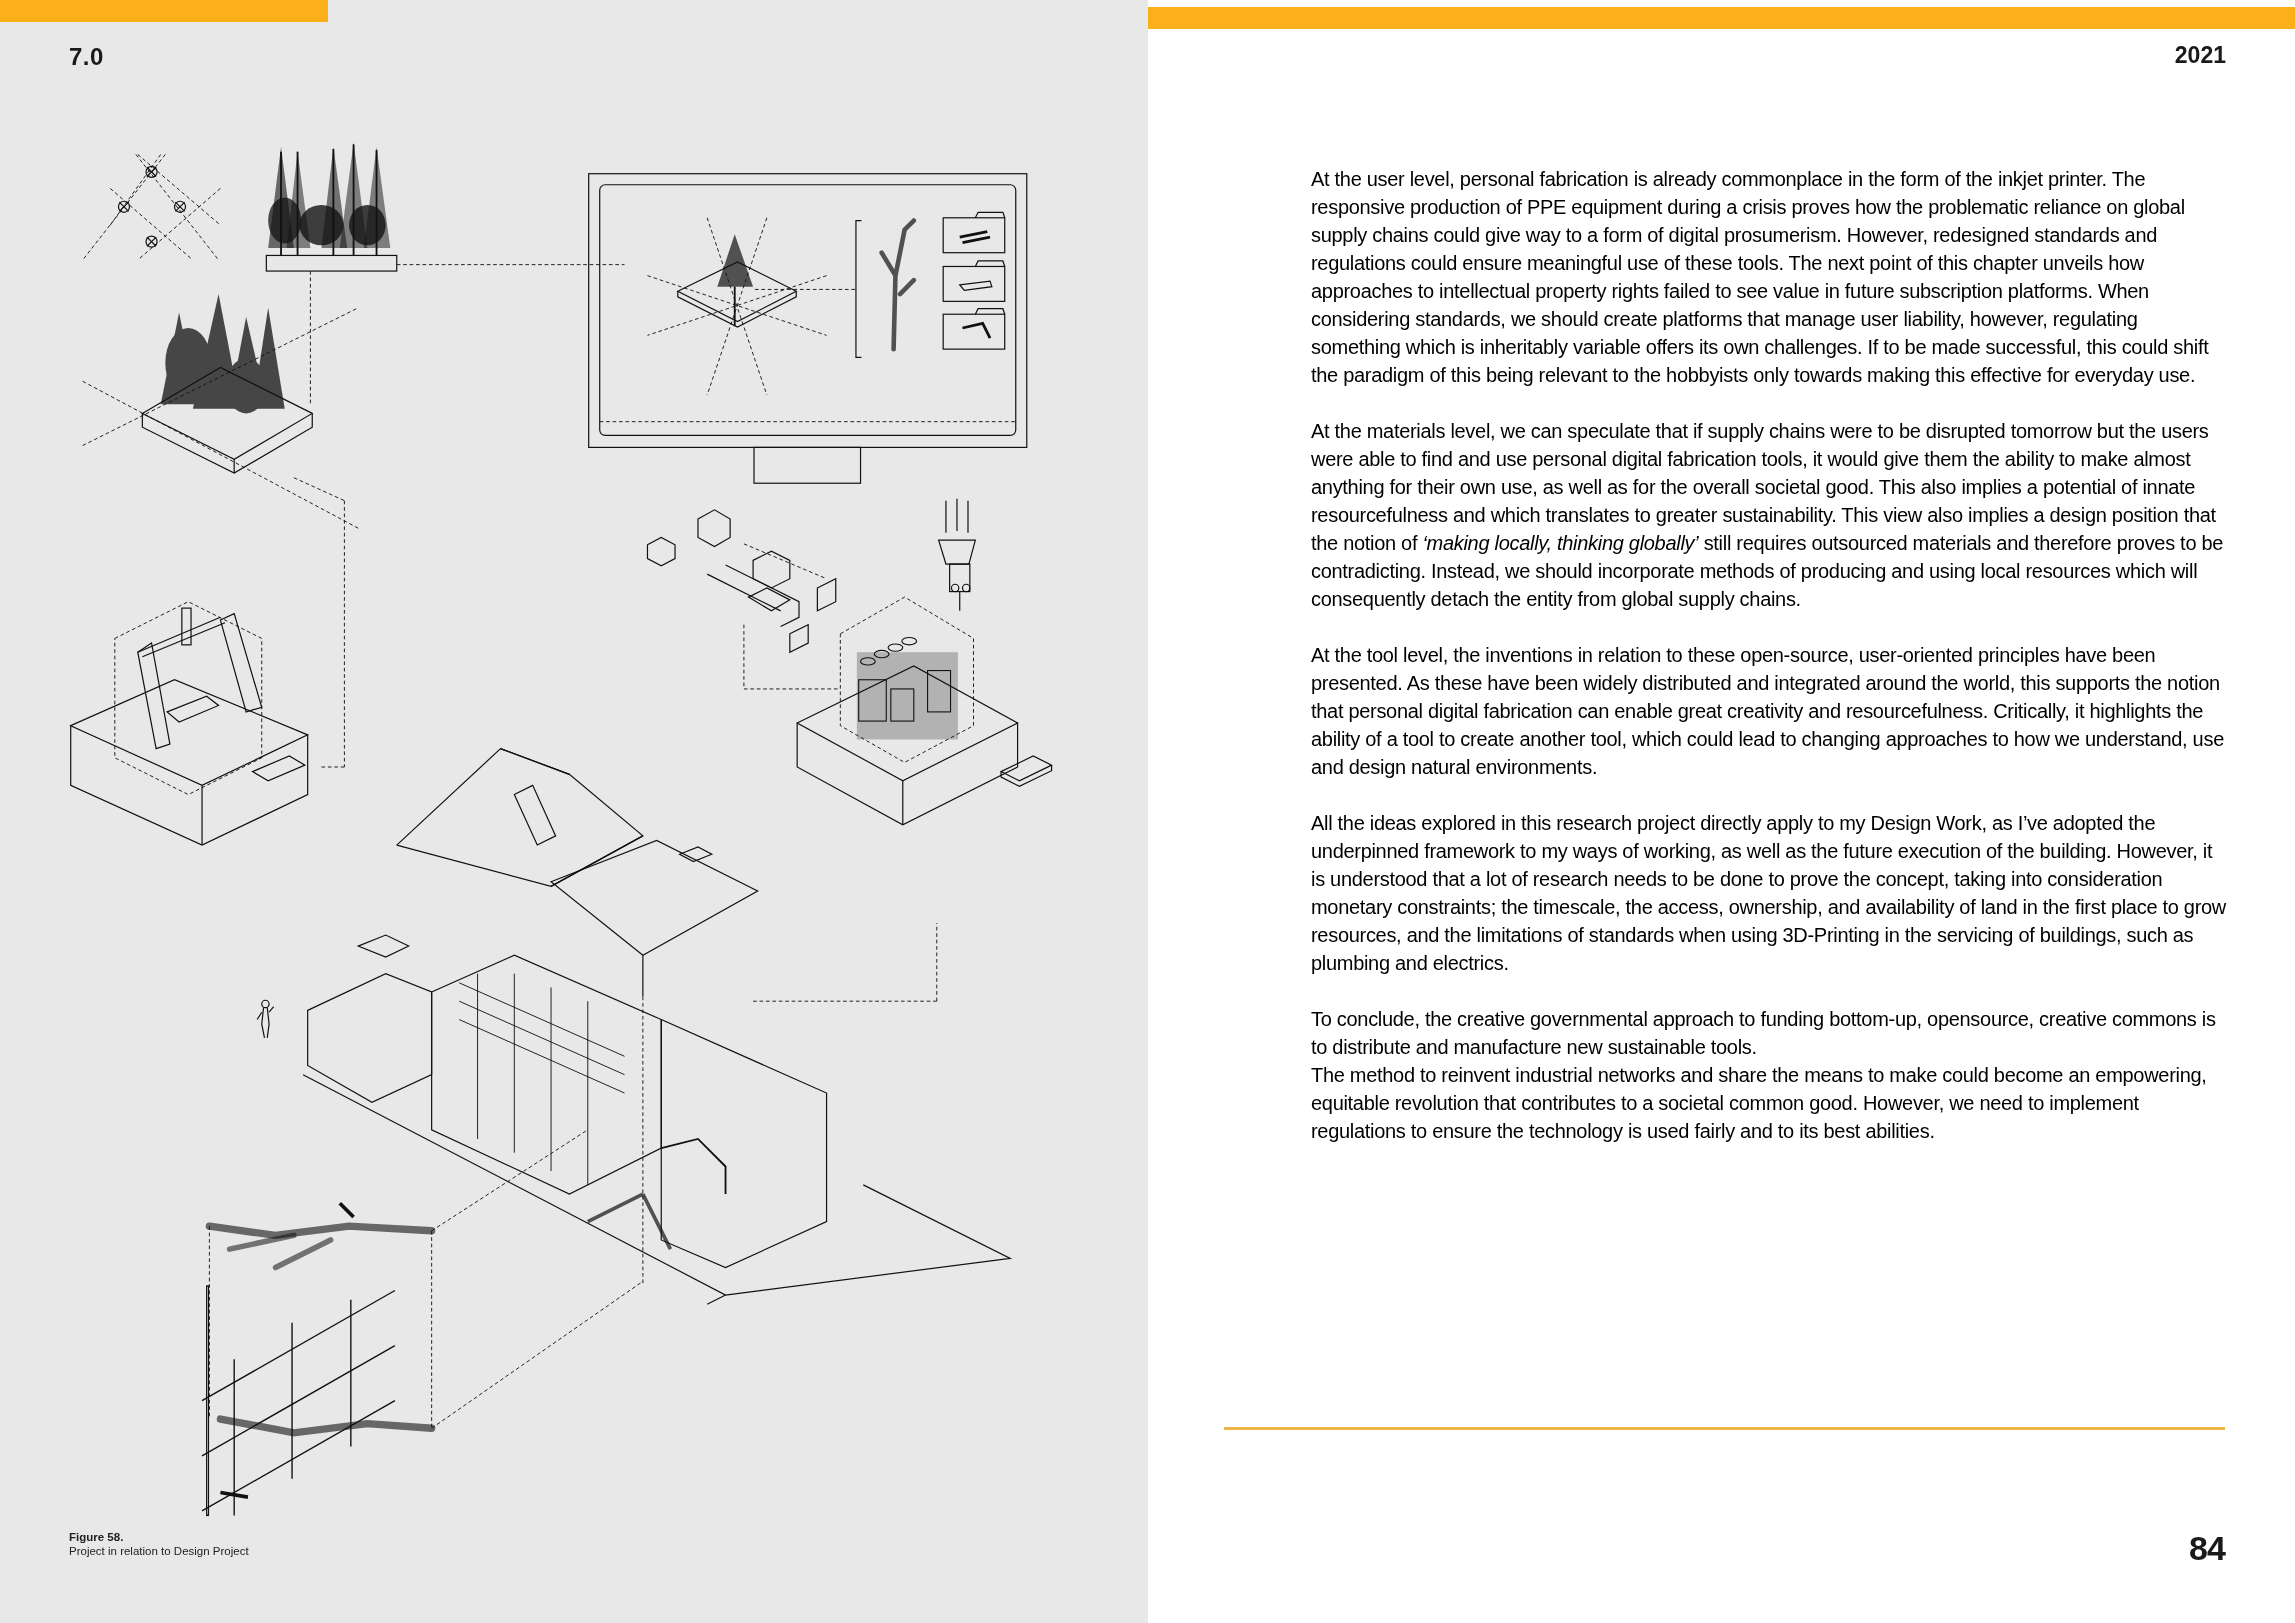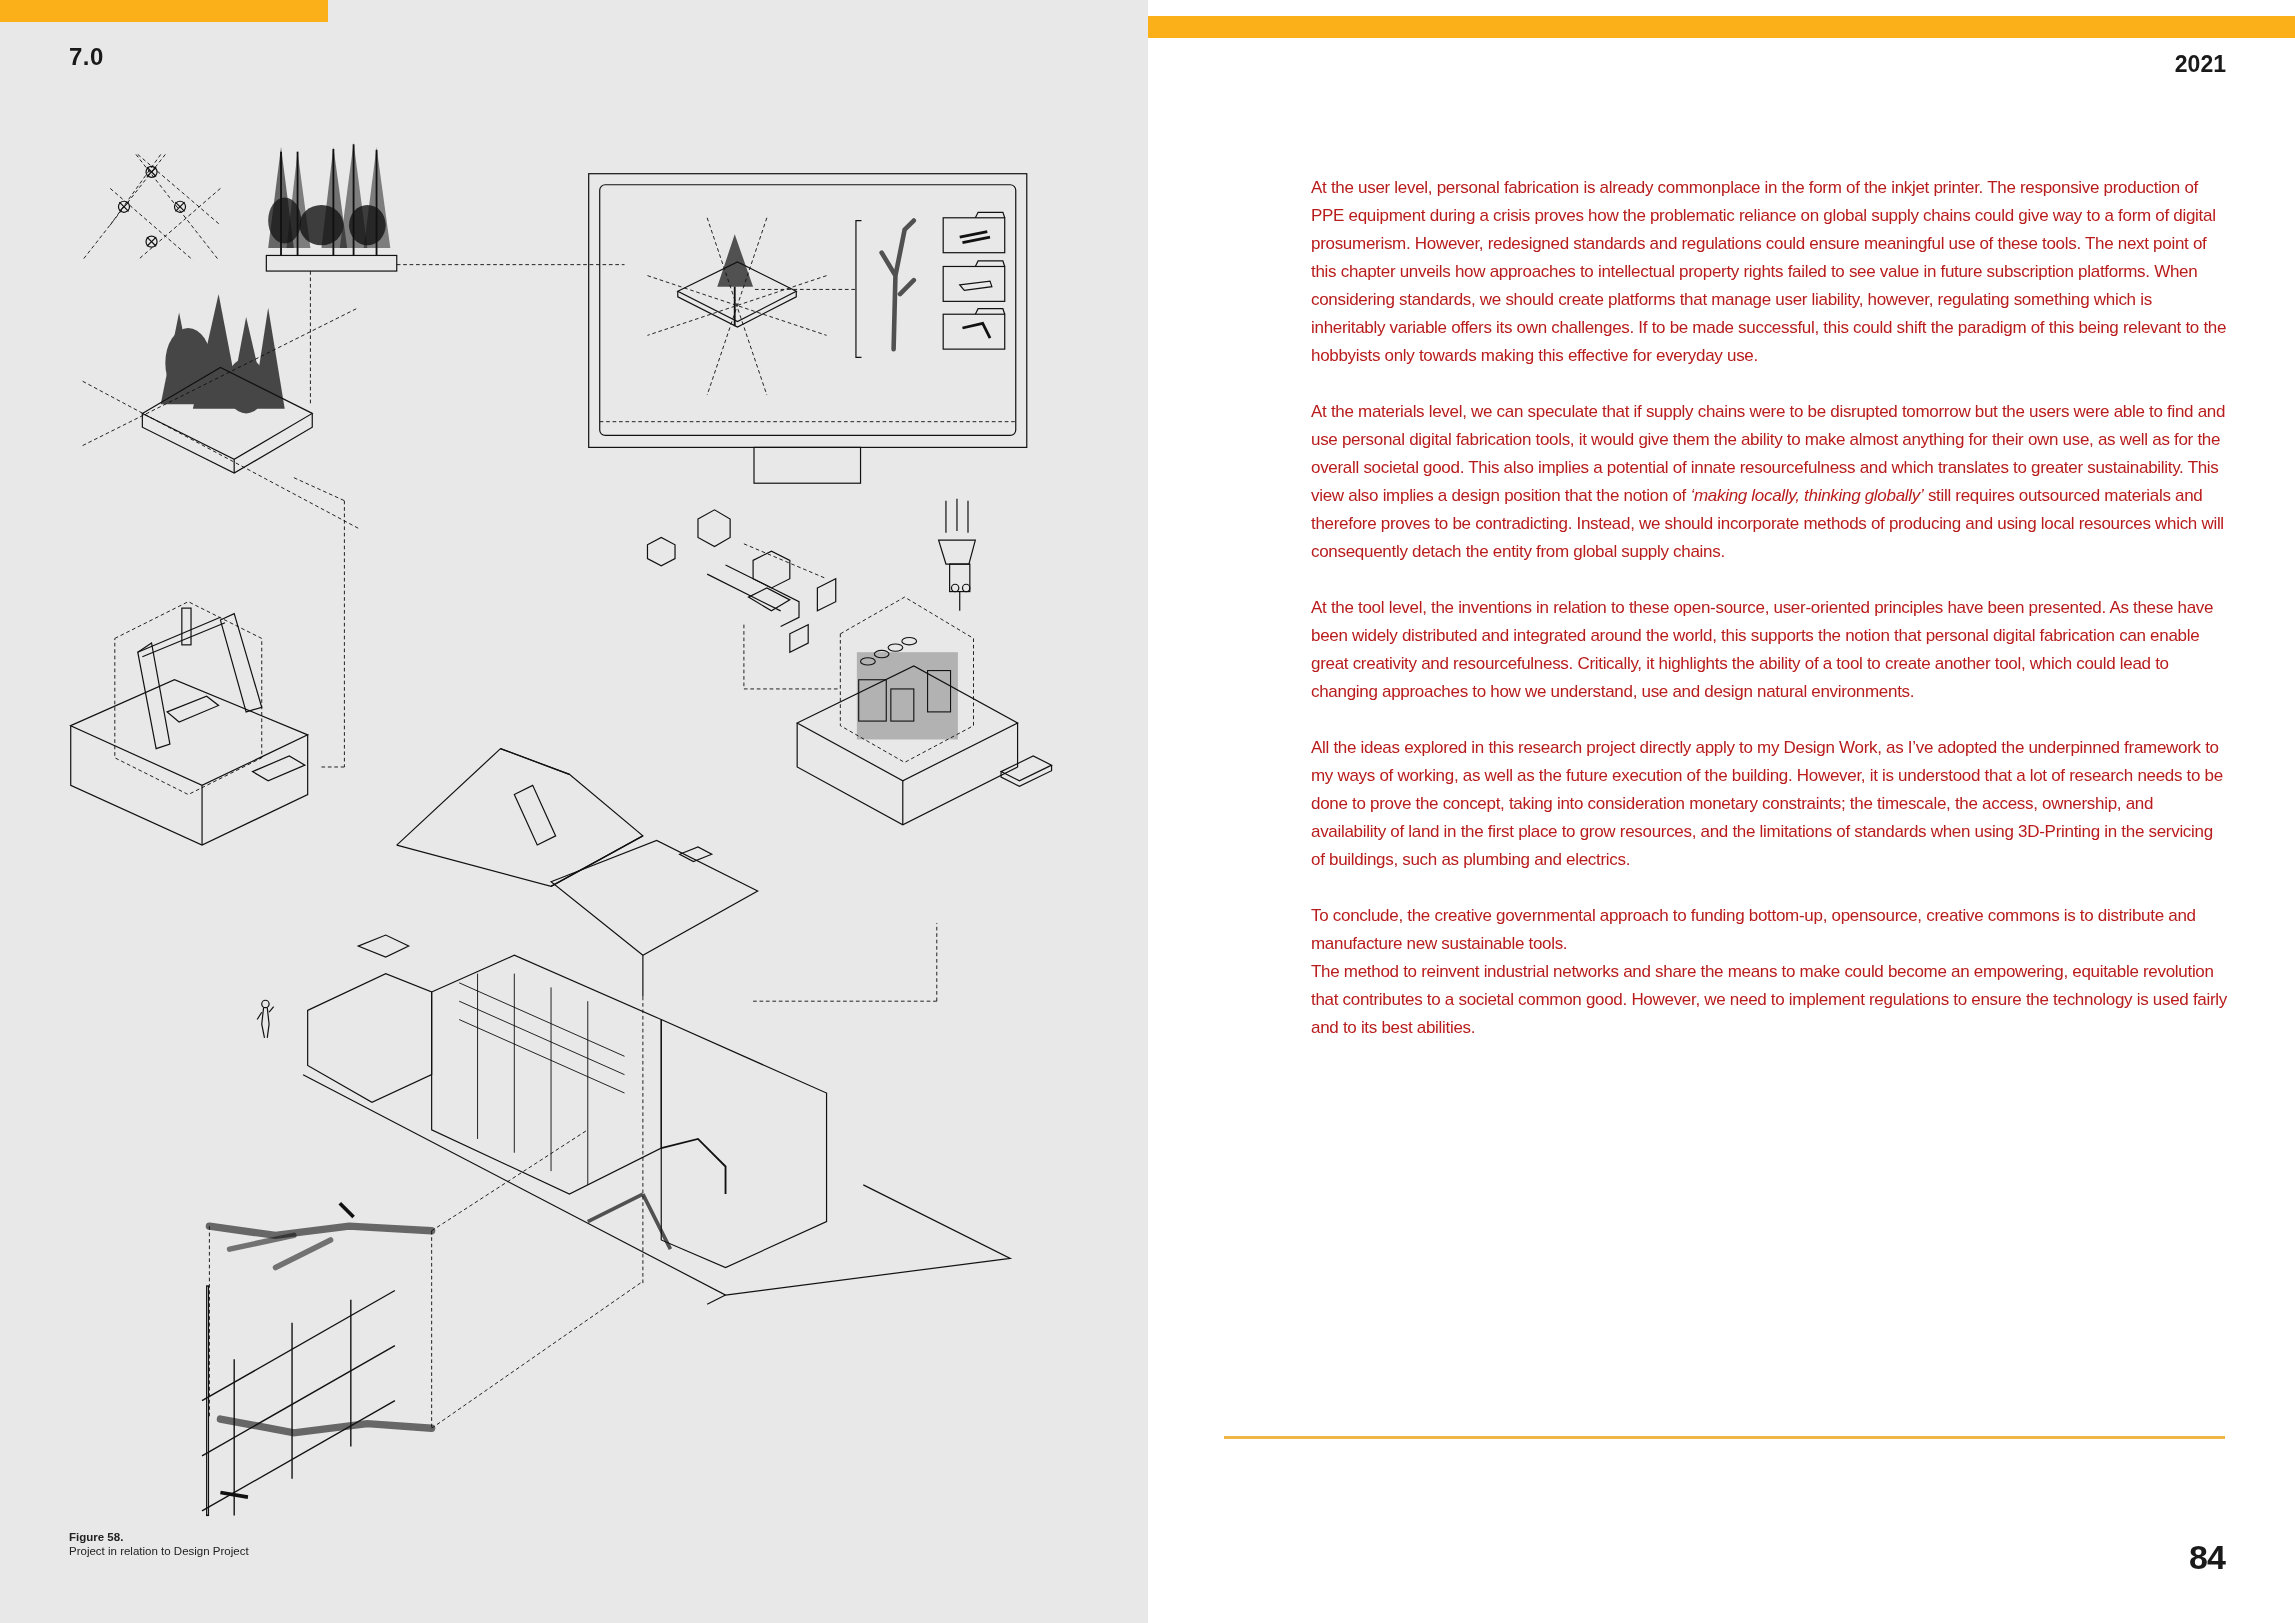--- a/index.html
+++ b/index.html
@@ -5,38 +5,38 @@
   html, body { margin: 0; padding: 0; }
   body {
     width: 2296px; height: 1624px; position: relative; overflow: hidden;
     font-family: "Liberation Sans", sans-serif; color: #1a1a1a; background: #fff;
   }
   .page-left {
     position: absolute; left: 0; top: 0; width: 1148px; height: 1624px;
     background: #e8e8e8;
   }
   .page-right {
-    position: absolute; left: 1148px; top: 16px; width: 1148px; height: 1536px;
+    position: absolute; left: 1148px; top: 7px; width: 1148px; height: 1536px;
     background: #ffffff;
   }
   .bar-left { position: absolute; left: 0; top: 0; width: 328px; height: 22px; background: #fbb01a; }
   .bar-right { position: absolute; left: 0; top: 0; width: 1148px; height: 22px; background: #fbb01a; }
   .section-num {
     position: absolute; left: 69px; top: 43px; font-size: 24px; font-weight: bold; letter-spacing: 0.5px;
   }
   .year {
     position: absolute; right: 70px; top: 35px; font-size: 23px; font-weight: bold;
   }
   .figure-svg { position: absolute; left: 0; top: 0; }
   .caption { position: absolute; left: 69px; top: 1517px; font-size: 11.5px; line-height: 13.8px; color: #222; margin-top: 14px; }
   .caption .fig-label { font-weight: bold; display: block; }
   .caption .fig-desc { display: block; }
   .body-text {
     position: absolute; left: 163px; top: 158px; width: 918px;
-    font-size: 17px; line-height: 28px; color: #b91c1c;
+    font-size: 20px; line-height: 28px; color: #000000;
     letter-spacing: -0.3px;
   }
   .body-text p { margin: 0 0 28px 0; white-space: normal; }
   .body-text em { font-style: italic; }
   .divider { position: absolute; left: 76px; top: 1420px; width: 1001px; height: 2.8px; background: #f0b545; }
   .page-number { position: absolute; right: 71px; top: 1522px; font-size: 34px; font-weight: bold; letter-spacing: -0.9px; }
 </style>
 </head>
 <body>
 

